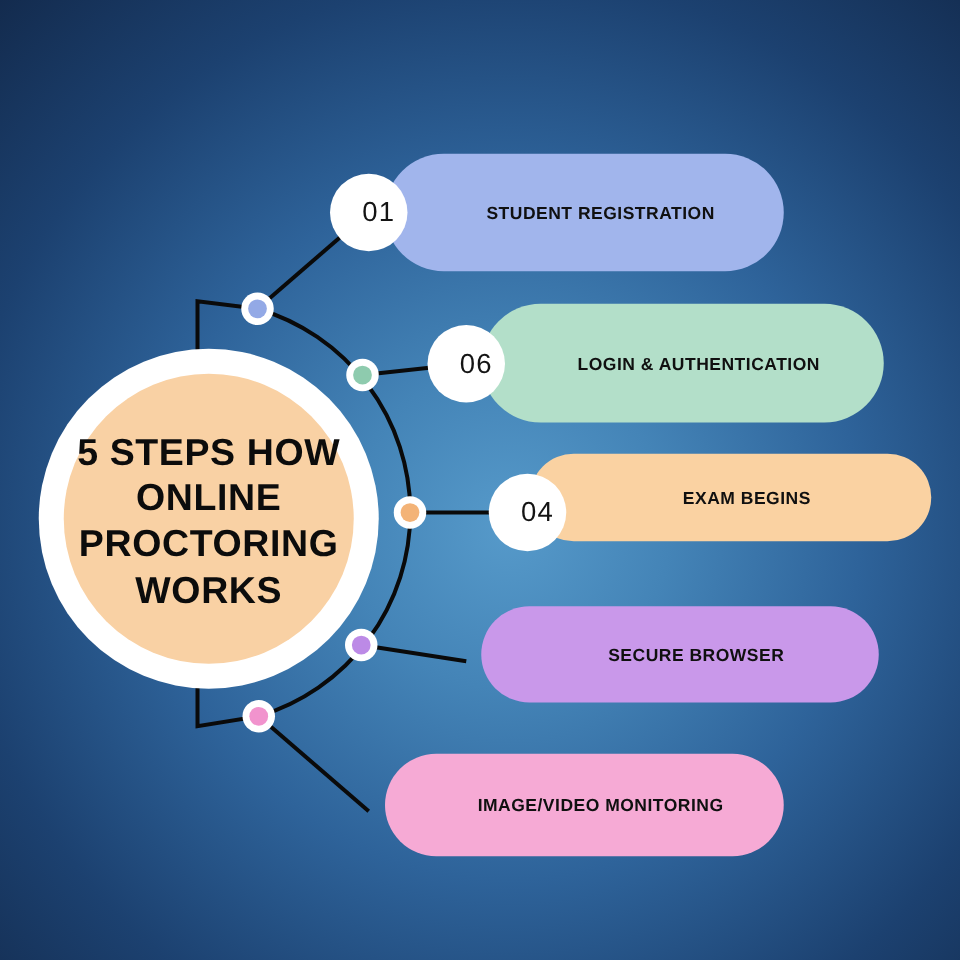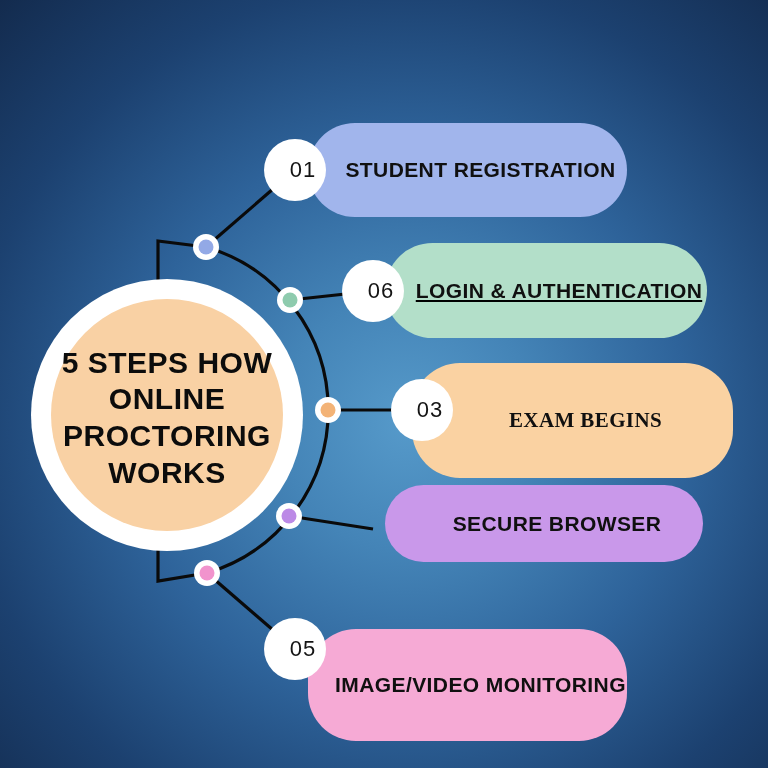--- a/index.html
+++ b/index.html
@@ -57,21 +57,21 @@
   }
   .pill {
     position: absolute;
     border-radius: 48px;
     display: flex;
     align-items: center;
     justify-content: center;
     z-index: 2;
   }
   .pill-label {
-    font-size: 21px;
+    font-size: 14px;
     font-weight: 700;
     letter-spacing: 0.4px;
     color: #101010;
     padding-left: 26px;
     white-space: nowrap;
   }
   .num-badge {
     position: absolute;
     width: 62px; height: 62px;
     border-radius: 50%;
@@ -82,24 +82,24 @@
     z-index: 3;
   }
   .num-badge span {
     font-size: 22px;
     letter-spacing: 1px;
     color: #141414;
     margin-left: 16px;
   }
   
   .pill-1 { left: 308px; top: 123px; width: 319px; height: 94px; }
-  .pill-2 { left: 385px; top: 243px; width: 322px; height: 95px; text-decoration: underline; }
-  .pill-3 { left: 412px; top: 363px; width: 321px; height: 115px; font-family: Liberation Serif, serif; }
+  .pill-2 { left: 385px; top: 243px; width: 322px; height: 95px; }
+  .pill-3 { left: 424px; top: 363px; width: 321px; height: 70px; }
   .pill-4 { left: 385px; top: 485px; width: 318px; height: 77px; }
-  .pill-5 { left: 308px; top: 629px; width: 319px; height: 112px; }
+  .pill-5 { left: 308px; top: 603px; width: 319px; height: 82px; }
   .badge-1 { left: 264px; top: 139px; }
   .badge-2 { left: 342px; top: 260px; }
   .badge-3 { left: 391px; top: 379px; }
   .badge-4 { left: 342px; top: 498px; }
   .badge-5 { left: 264px; top: 618px; }
 </style>
 </head>
 <body>
 
 <div class="canvas">
@@ -145,27 +145,24 @@
     <span class="pill-label">LOGIN &amp; AUTHENTICATION</span>
   </div>
   <div class="num-badge badge-2">
     <span>06</span>
   </div>
 
   <div class="pill pill-3" style="background-color: rgb(250, 210, 162);">
     <span class="pill-label">EXAM BEGINS</span>
   </div>
   <div class="num-badge badge-3">
-    <span>03</span>
+    <span>04</span>
   </div>
 
   <div class="pill pill-4" style="background-color: rgb(201, 152, 234);">
     <span class="pill-label">SECURE BROWSER</span>
   </div>
 
   <div class="pill pill-5" style="background-color: rgb(246, 170, 213);">
     <span class="pill-label">IMAGE/VIDEO MONITORING</span>
   </div>
-  <div class="num-badge badge-5">
-    <span>05</span>
-  </div>
 
 </div>
 
 </body></html>

